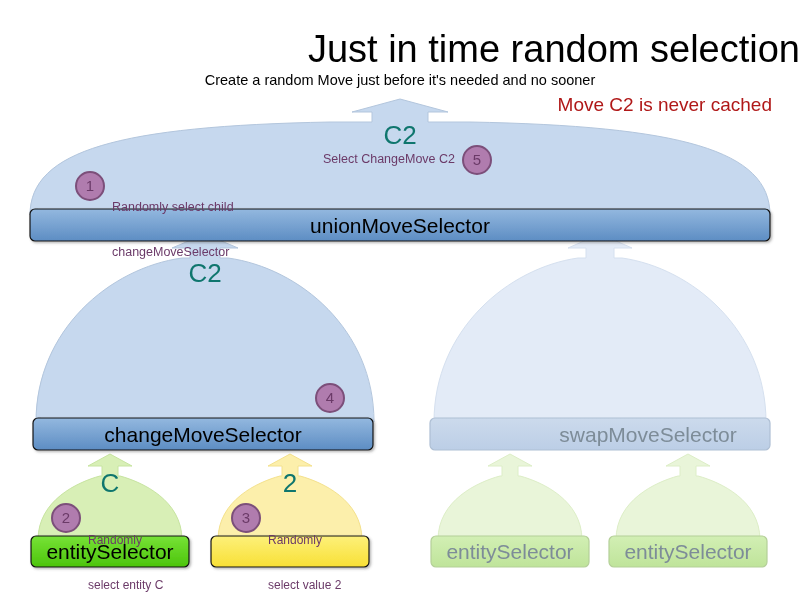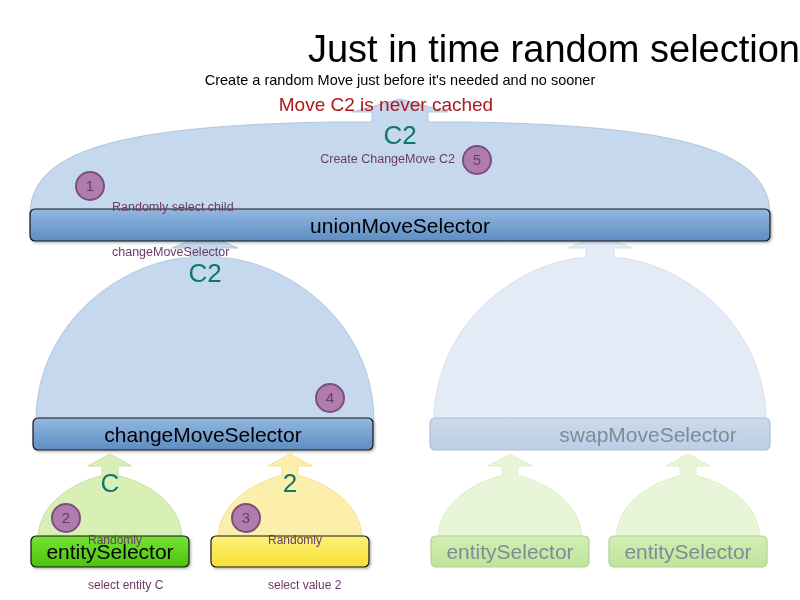--- a/index.html
+++ b/index.html
@@ -7,21 +7,21 @@
        font-family:"Liberation Sans","DejaVu Sans",sans-serif;}
   #stage{position:relative;width:800px;height:600px;}
   svg#scene{position:absolute;left:0;top:0;width:800px;height:600px;}
 
   .txt{position:absolute;white-space:pre;}
 
   #title{left:0;top:28px;width:800px;text-align:right;
          font-size:38px;color:#000;letter-spacing:0px;}
   #subtitle{left:0;top:72px;width:800px;text-align:center;
             font-size:14.5px;color:#000;}
-  #never-cached{left:0;top:94px;width:772px;text-align:center;
+  #never-cached{left:0;top:94px;width:772px;text-align:right;
                 font-size:19px;color:#b01818;}
 
   .boxlabel{font-size:21px;color:#000;text-align:center;}
   .boxlabel.dim{color:#7d8c98;}
   .bigtag{font-size:26px;color:#0f766e;text-align:center;}
 
   .note{font-size:12.5px;color:#6b3a68;line-height:15px;}
   .note.r{text-align:right;}
   .note.small{font-size:12px;}
 </style>
@@ -146,21 +146,21 @@
   <div class="txt bigtag" style="left:175px;top:258px;width:60px;">C2</div>
   <div class="txt bigtag" style="left:80px;top:468px;width:60px;">C</div>
   <div class="txt bigtag" style="left:260px;top:468px;width:60px;">2</div>
 
   <div class="txt note" style="left:112px;top:170px;width:200px;">
     <div>Randomly select child</div>
     <div>changeMoveSelector</div>
   </div>
   <div class="txt note" style="left:76px;top:178px;width:28px;text-align:center;font-size:15px;">1</div>
 
-  <div class="txt note" style="left:260px;top:152px;width:195px;text-align:right;">Create ChangeMove C2</div>
+  <div class="txt note" style="left:260px;top:152px;width:195px;text-align:right;">Select ChangeMove C2</div>
   <div class="txt note" style="left:463px;top:152px;width:28px;text-align:center;font-size:15px;">5</div>
 
   <div class="txt note" style="left:316px;top:390px;width:28px;text-align:center;font-size:15px;">4</div>
 
   <div class="txt note small" style="left:88px;top:503px;width:110px;">
     <div>Randomly</div>
     <div>select entity C</div>
   </div>
   <div class="txt note" style="left:52px;top:510px;width:28px;text-align:center;font-size:15px;">2</div>
 

